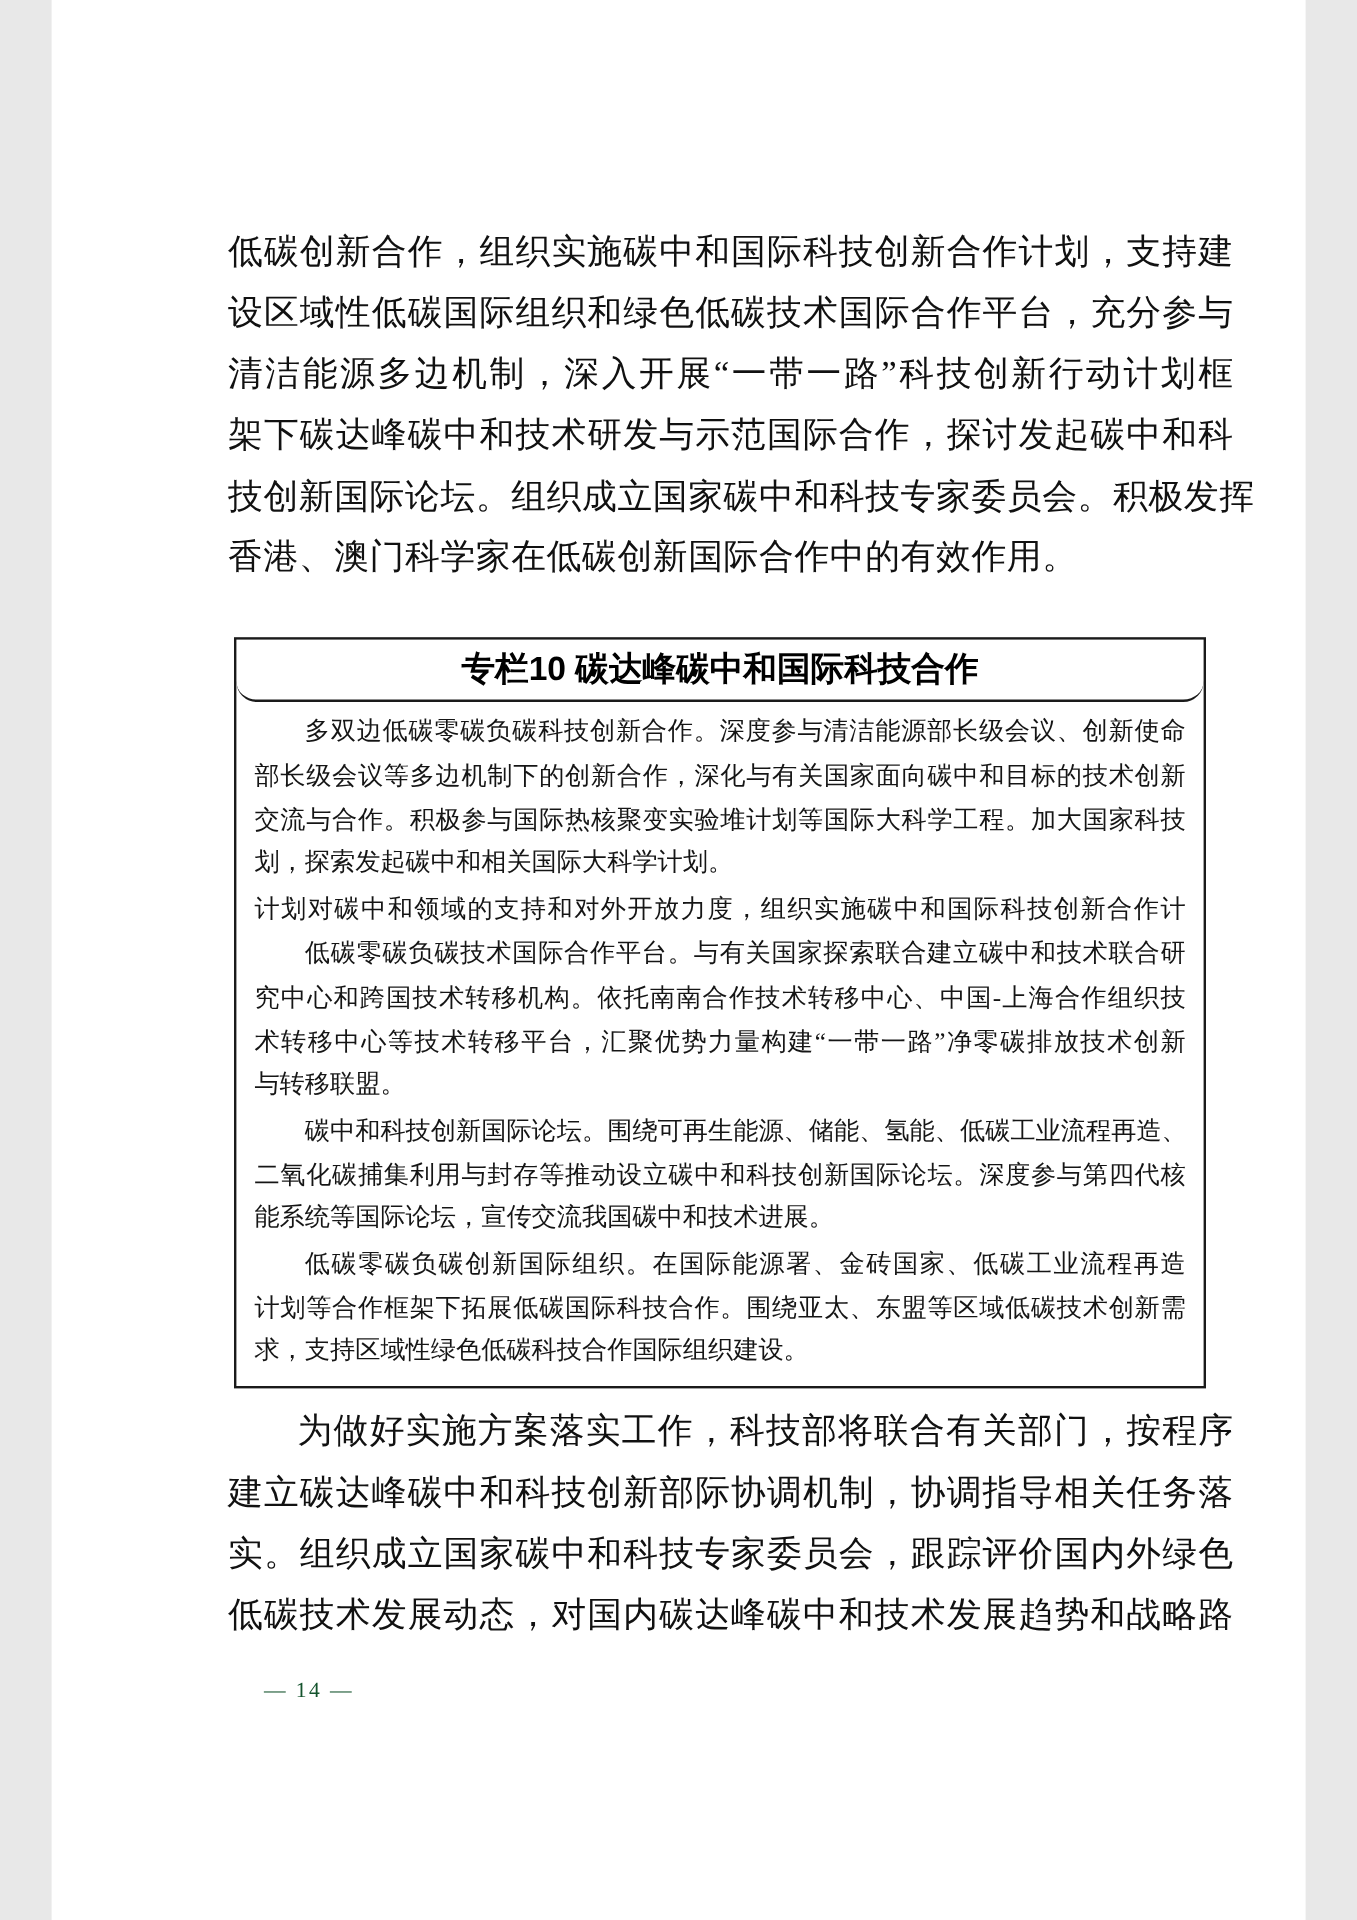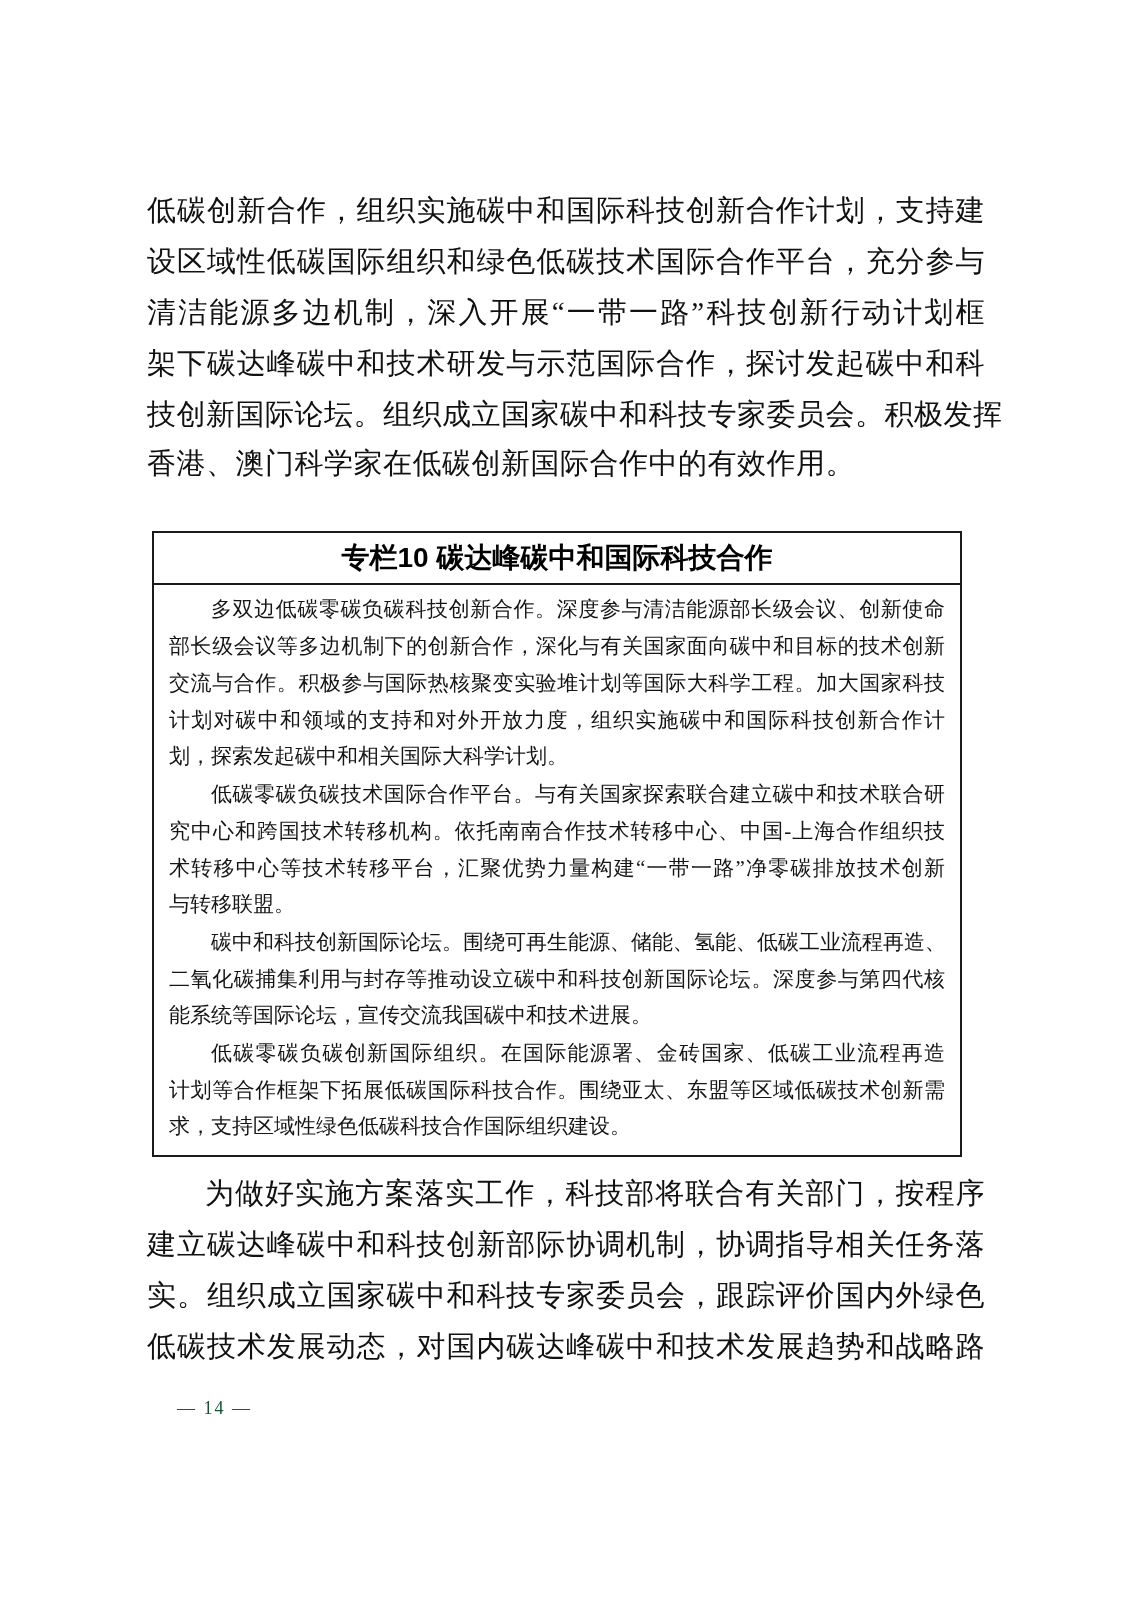--- a/index.html
+++ b/index.html
@@ -2,21 +2,21 @@
 <html><head>
 <meta charset="utf-8">
 <style>
   html, body {
     margin: 0;
     padding: 0;
     background: #e8e8e8;
   }
   .page {
     position: relative;
-    width: 1131px;
+    width: 1045px;
     height: 1600px;
     background: #ffffff;
     margin: 0 auto;
     overflow: hidden;
     color: #111111;
     font-family: "Liberation Serif", "DejaVu Serif", serif;
   }
   
   .body-para {
     position: absolute;
@@ -51,20 +51,21 @@
   }
   .box-title {
     height: 50px;
     line-height: 50px;
     text-align: center;
     font-weight: bold;
     font-size: 28px;
     font-family: "Liberation Sans", "DejaVu Sans", sans-serif;
     border-bottom: 2px solid #1a1a1a;
     color: #000000;
+    border-radius: 17px;
   }
   .box-body {
     padding: 6px 15px 9px 15px;
     font-size: 21px;
     line-height: 37px;
     color: #151515;
   }
   .box-para {
     margin: 0;
   }
@@ -92,22 +93,22 @@
     <div class="line end">香港、澳门科学家在低碳创新国际合作中的有效作用。</div>
   </div>
 
   <div class="feature-box">
     <div class="box-title">专栏10 碳达峰碳中和国际科技合作</div>
     <div class="box-body">
       <div class="box-para">
         <div class="line indent">多双边低碳零碳负碳科技创新合作。深度参与清洁能源部长级会议、创新使命</div>
         <div class="line">部长级会议等多边机制下的创新合作，深化与有关国家面向碳中和目标的技术创新</div>
         <div class="line">交流与合作。积极参与国际热核聚变实验堆计划等国际大科学工程。加大国家科技</div>
+        <div class="line end">划，探索发起碳中和相关国际大科学计划。</div>
         <div class="line">计划对碳中和领域的支持和对外开放力度，组织实施碳中和国际科技创新合作计</div>
-        <div class="line end">划，探索发起碳中和相关国际大科学计划。</div>
       </div>
       <div class="box-para">
         <div class="line indent">低碳零碳负碳技术国际合作平台。与有关国家探索联合建立碳中和技术联合研</div>
         <div class="line">究中心和跨国技术转移机构。依托南南合作技术转移中心、中国-上海合作组织技</div>
         <div class="line">术转移中心等技术转移平台，汇聚优势力量构建“一带一路”净零碳排放技术创新</div>
         <div class="line end">与转移联盟。</div>
       </div>
       <div class="box-para">
         <div class="line indent">碳中和科技创新国际论坛。围绕可再生能源、储能、氢能、低碳工业流程再造、</div>
         <div class="line">二氧化碳捕集利用与封存等推动设立碳中和科技创新国际论坛。深度参与第四代核</div>

